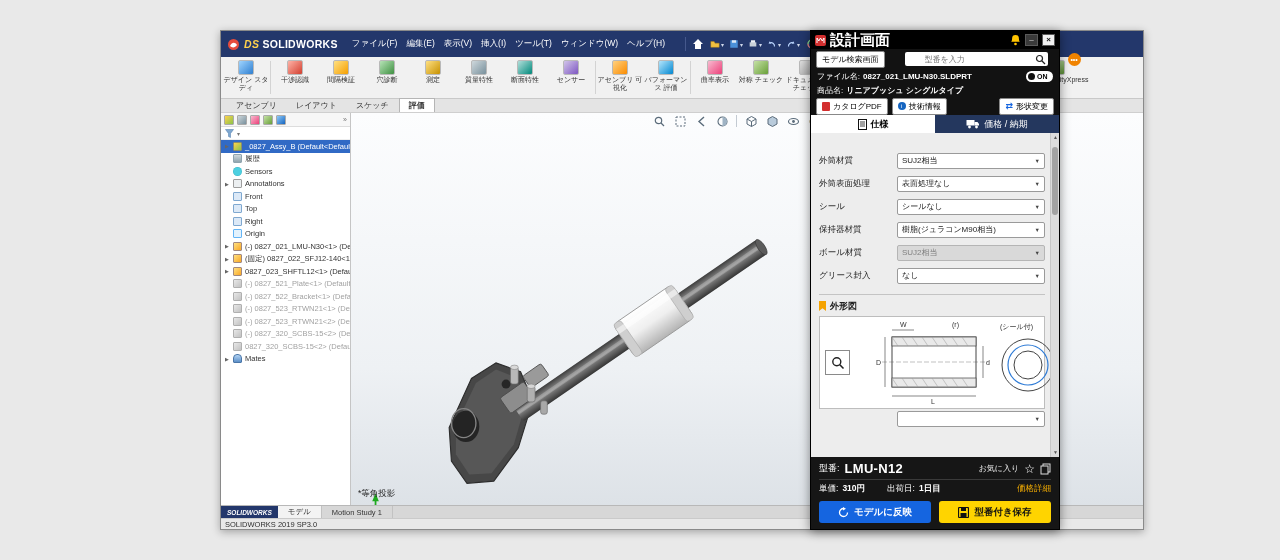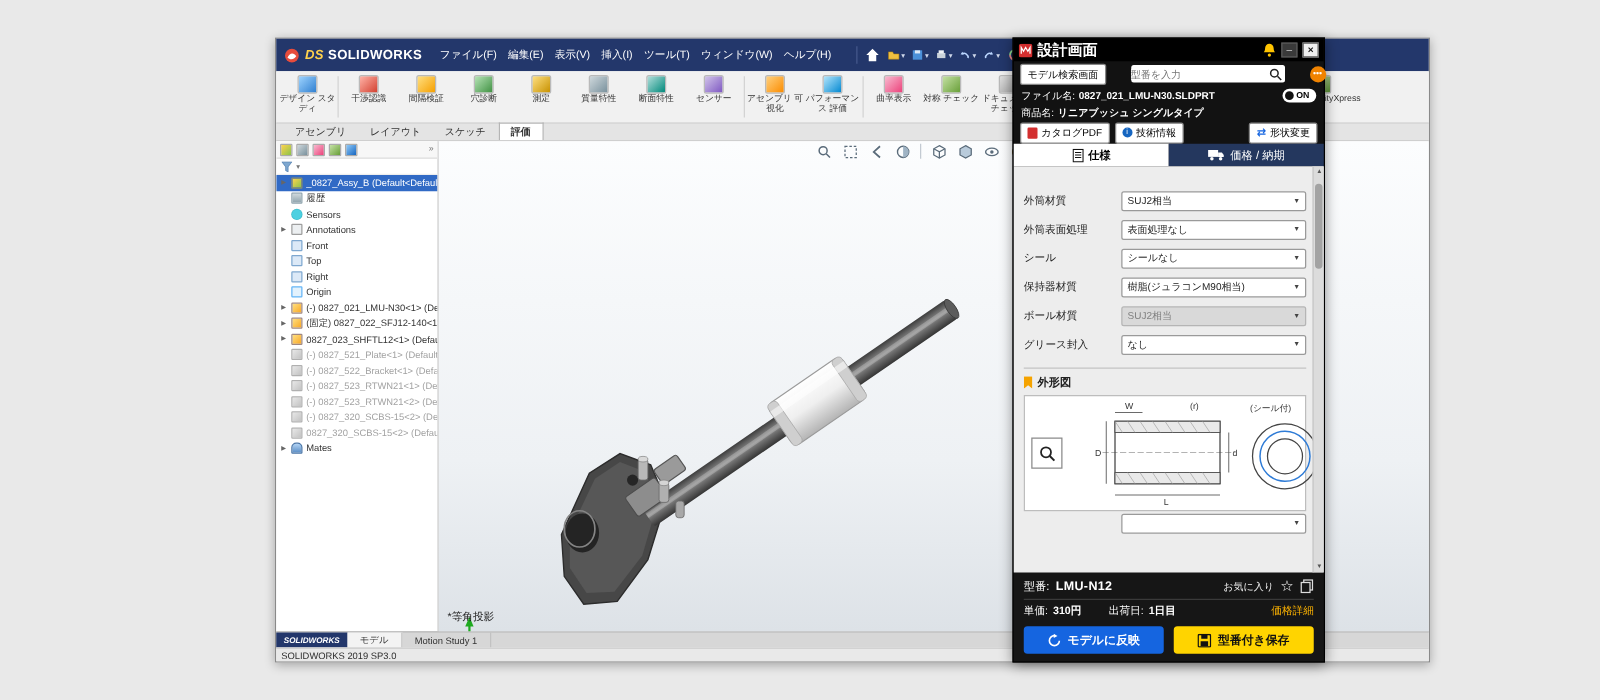--- a/index.html
+++ b/index.html
@@ -75,26 +75,26 @@
   .btabs { height:13px; background:#d7d7d7; border-top:1px solid #b8b8b8; display:flex; align-items:stretch; font-size:7.5px; color:#333; flex:none; }
   .swlogotab { background:#23376b; color:#fff; font-size:6.5px; font-weight:bold; display:flex; align-items:center; padding:0 6px; font-style:italic; }
   .btab { padding:0 10px; display:flex; align-items:center; border-right:1px solid #c2c2c2; cursor:default; }
   .btab.active { background:#f3f3f3; }
   .statusbar { height:11px; background:#e9e9e9; border-top:1px solid #cacaca; font-size:7.5px; color:#2e2e2e; display:flex; align-items:center; padding-left:4px; flex:none; }
 
   
   .panel { position:absolute; left:810px; top:30px; width:250px; height:500px; background:#121212; color:#fff;
            box-shadow:0 2px 10px rgba(0,0,0,.45); display:flex; flex-direction:column; z-index:10; border:1px solid #000; }
   .p-title { height:18px; background:#000; display:flex; align-items:center; gap:4px; padding:0 4px; flex:none; }
-  .p-title .ttl { font-size:12px; font-weight:bold; }
+  .p-title .ttl { font-size:15px; font-weight:bold; }
   .winbtn { width:13px; height:12px; background:#3a3a3a; border:1px solid #5a5a5a; color:#ddd; font-size:8px; line-height:10px; text-align:center; cursor:default; }
   .winbtn.close { background:#f0f0f0; color:#111; font-weight:bold; }
   .p-search { height:20px; display:flex; align-items:center; gap:20px; padding:0 5px; flex:none; }
   .msbtn { background:#fff; color:#000; font-size:8px; padding:2px 5px; border:1px solid #888; border-radius:2px; white-space:nowrap; cursor:default; }
-  .sbox { flex:1; height:14px; background:#fff; border-radius:2px; display:flex; align-items:center; padding:0 2px 0 0; }
+  .sbox { flex:1; height:14px; background:#fff; border-radius:2px; display:flex; align-items:center; padding:0 2px 0 20px; }
   .sbox input { flex:1; border:none; outline:none; font-size:8px; min-width:0; font-family:inherit; }
   .chat { width:13px; height:13px; border-radius:50%; background:#f08300; display:flex; align-items:center; justify-content:center; font-size:7px; color:#fff; flex:none; cursor:default; }
   .p-file,.p-prod { height:14px; display:flex; align-items:center; gap:3px; padding:0 6px; font-size:8px; flex:none; white-space:nowrap; }
   .p-file .v { font-weight:bold; }
   .tgl { margin-left:auto; width:27px; height:11px; background:#fff; border-radius:6px; display:flex; align-items:center; gap:2px; padding:0 2px; color:#000; font-size:7px; font-weight:bold; cursor:default; }
   .tgl .dot { width:7px; height:7px; border-radius:50%; background:#111; }
   .p-prod .v { font-weight:bold; }
   .p-btns { height:18px; display:flex; align-items:center; gap:4px; padding:0 5px; flex:none; }
   .pbtn { background:#fff; color:#000; font-size:8px; padding:2px 5px; border-radius:2px; display:flex; align-items:center; gap:3px; border:1px solid #888; white-space:nowrap; cursor:default; }
   .pdfic { width:8px; height:9px; background:#d32f2f; border-radius:1px; }
@@ -119,21 +119,21 @@
   .zoombtn { position:absolute; left:5px; top:33px; width:25px; height:25px; background:#fff; border:1px solid #8a8a8a; display:flex; align-items:center; justify-content:center; cursor:default; }
   .dimrow { display:flex; align-items:center; height:22px; margin-top:3px; }
   .dimrow .fsel { flex:none; width:58px; }
   .cliprow { display:flex; align-items:center; height:18px; margin-top:1px; }
   .vscroll { position:absolute; right:0; top:0; bottom:0; width:9px; background:#dcdcdc; border-left:1px solid #c6c6c6; }
   .vthumb { position:absolute; top:14px; left:1px; width:6px; height:68px; background:#a3a3a3; border-radius:3px; cursor:default; }
   .varrow { position:absolute; left:0; width:9px; height:9px; font-size:5px; color:#555; text-align:center; line-height:9px; }
 
   .p-footer { background:#161616; padding:4px 8px 6px; display:flex; flex-direction:column; gap:3px; flex:none; }
   .f1 { display:flex; align-items:center; gap:5px; font-size:9px; }
-  .f1 .pn { font-size:10px; font-weight:bold; letter-spacing:.3px; }
+  .f1 .pn { font-size:13px; font-weight:bold; letter-spacing:.3px; }
   .f1 .fav { margin-left:auto; font-size:8px; color:#eee; }
   .f1 .star { font-size:12px; color:#fff; cursor:default; }
   .fdiv { border-top:1px solid #3a3a3a; }
   .f2 { display:flex; align-items:center; gap:4px; font-size:8.5px; }
   .f2 .strong { font-weight:bold; }
   .f2 .detail { margin-left:auto; color:#ffb400; cursor:default; }
   .f3 { display:flex; justify-content:center; gap:8px; padding-top:3px; }
   .bigbtn { width:112px; height:22px; border-radius:3px; display:flex; align-items:center; justify-content:center; gap:5px; font-size:9.5px; font-weight:bold; cursor:default; border:none; font-family:inherit; }
   .apply { background:#1565e0; color:#fff; }
   .save { background:#ffd400; color:#111; }

